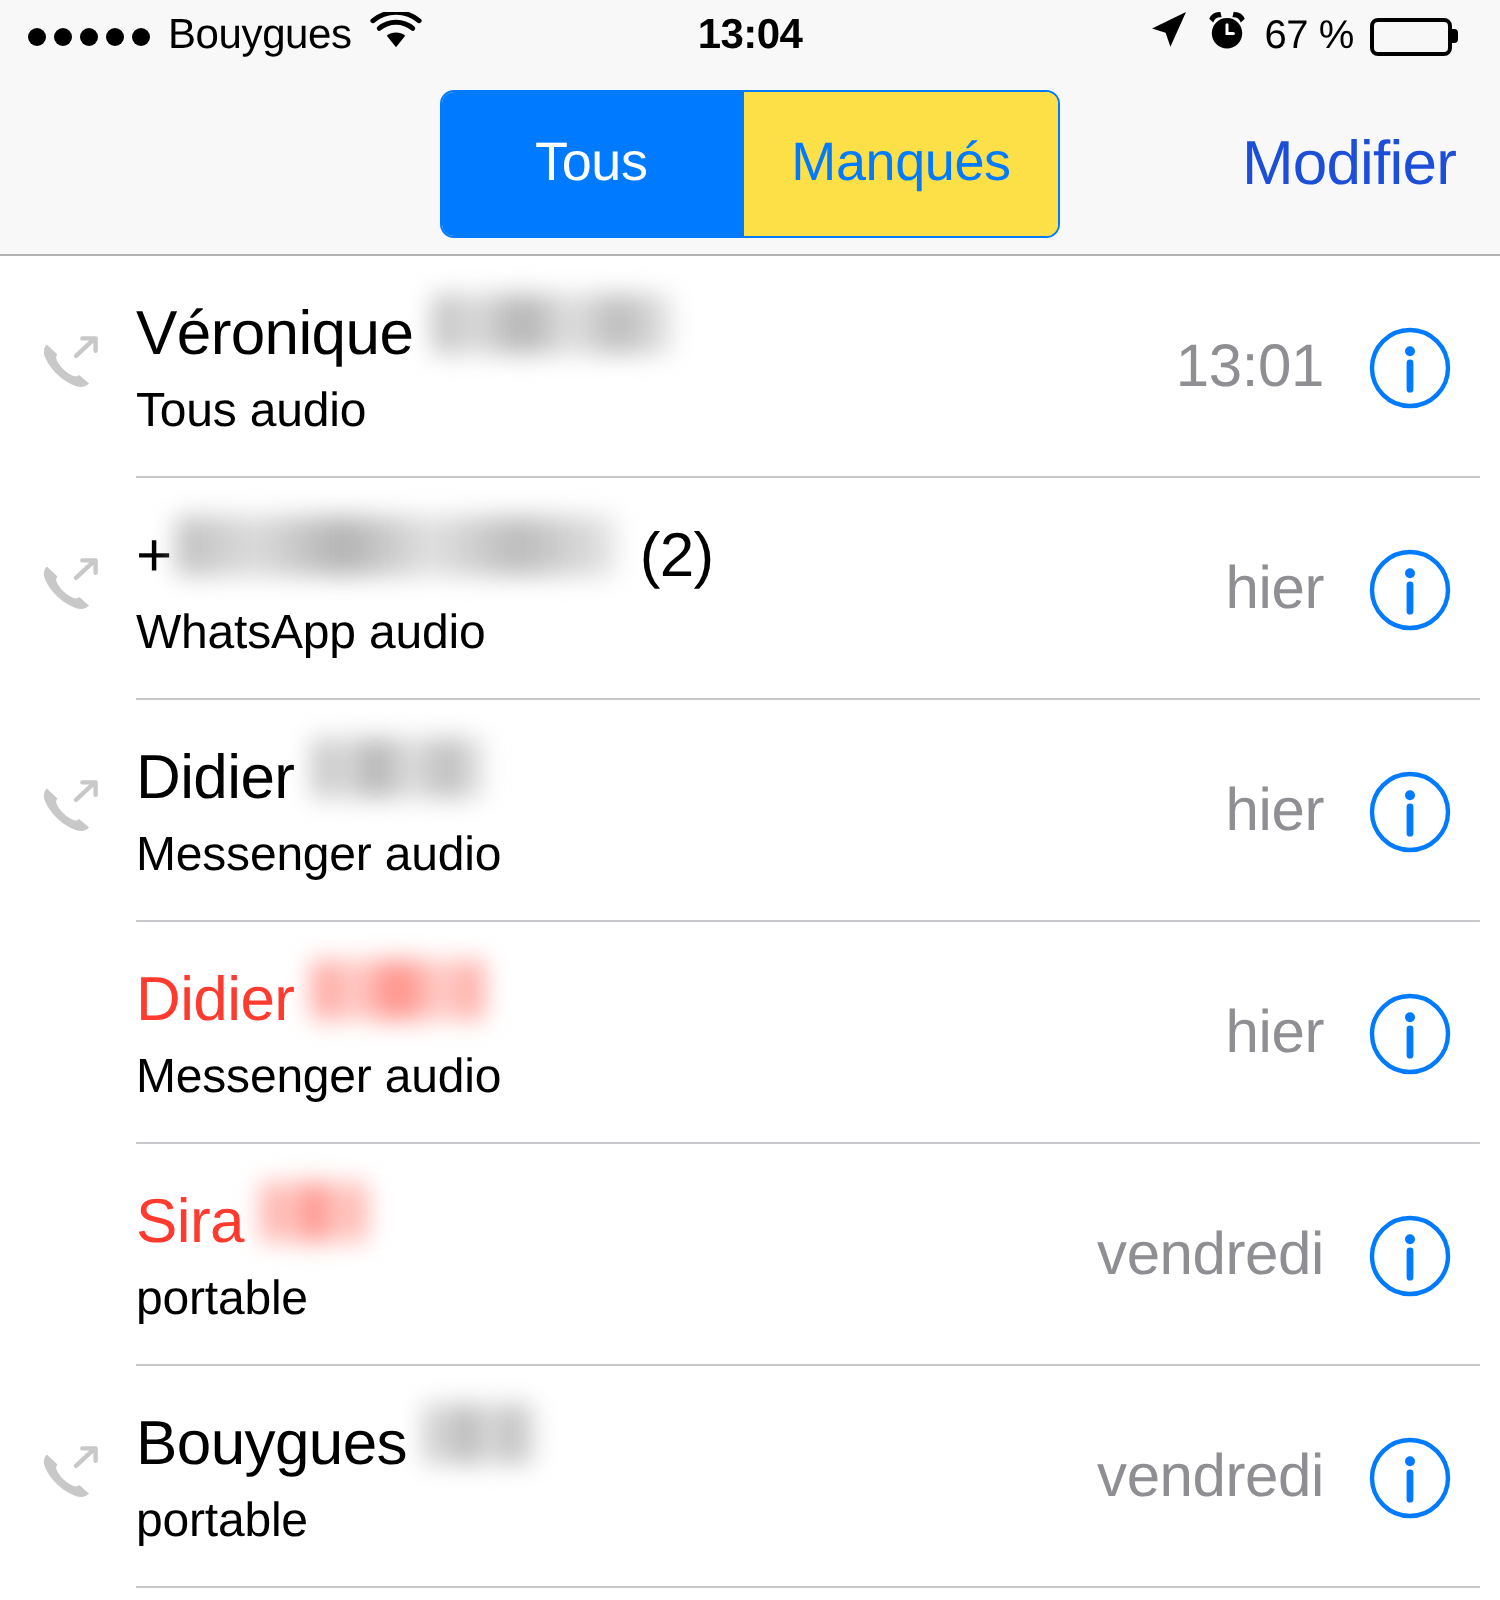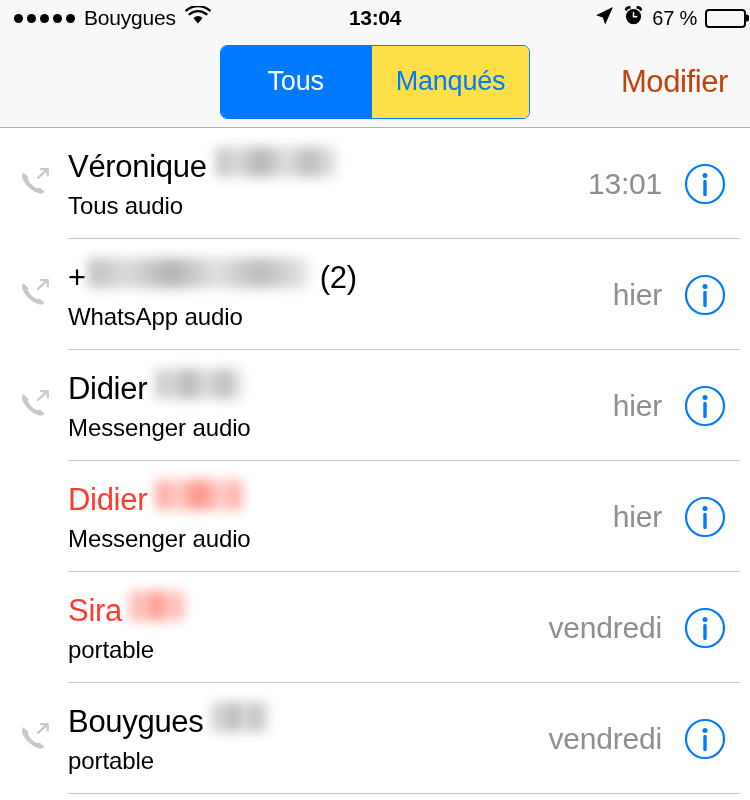--- a/index.html
+++ b/index.html
@@ -49,21 +49,21 @@
     position: absolute;
     left: 0; right: 0;
     text-align: center;
     font-size: 21px;
     font-weight: bold;
     letter-spacing: -0.3px;
     pointer-events: none;
   }
   .status-right {
     position: absolute;
-    right: 4px;
+    right: 24px;
     display: flex;
     align-items: center;
     gap: 8px;
   }
   .battery-pct { font-size: 20px; letter-spacing: -0.2px; }
   .battery {
     position: relative;
     width: 41px; height: 19px;
     border: 2px solid #000;
     border-radius: 4px;
@@ -114,21 +114,21 @@
   }
   .seg.active {
     background: #007aff;
     color: #ffffff;
   }
   .seg + .seg { border-left: 1.5px solid #007aff; }
   .edit-button {
     position: absolute;
     right: 22px;
     font-size: 31px;
-    color: #c2410c;
+    color: #1d4ed8;
     letter-spacing: -0.4px;
   }
 
   
   .call-list {
     background: #0ea5e9;
   }
   .call-row {
     position: relative;
     height: 111px;

